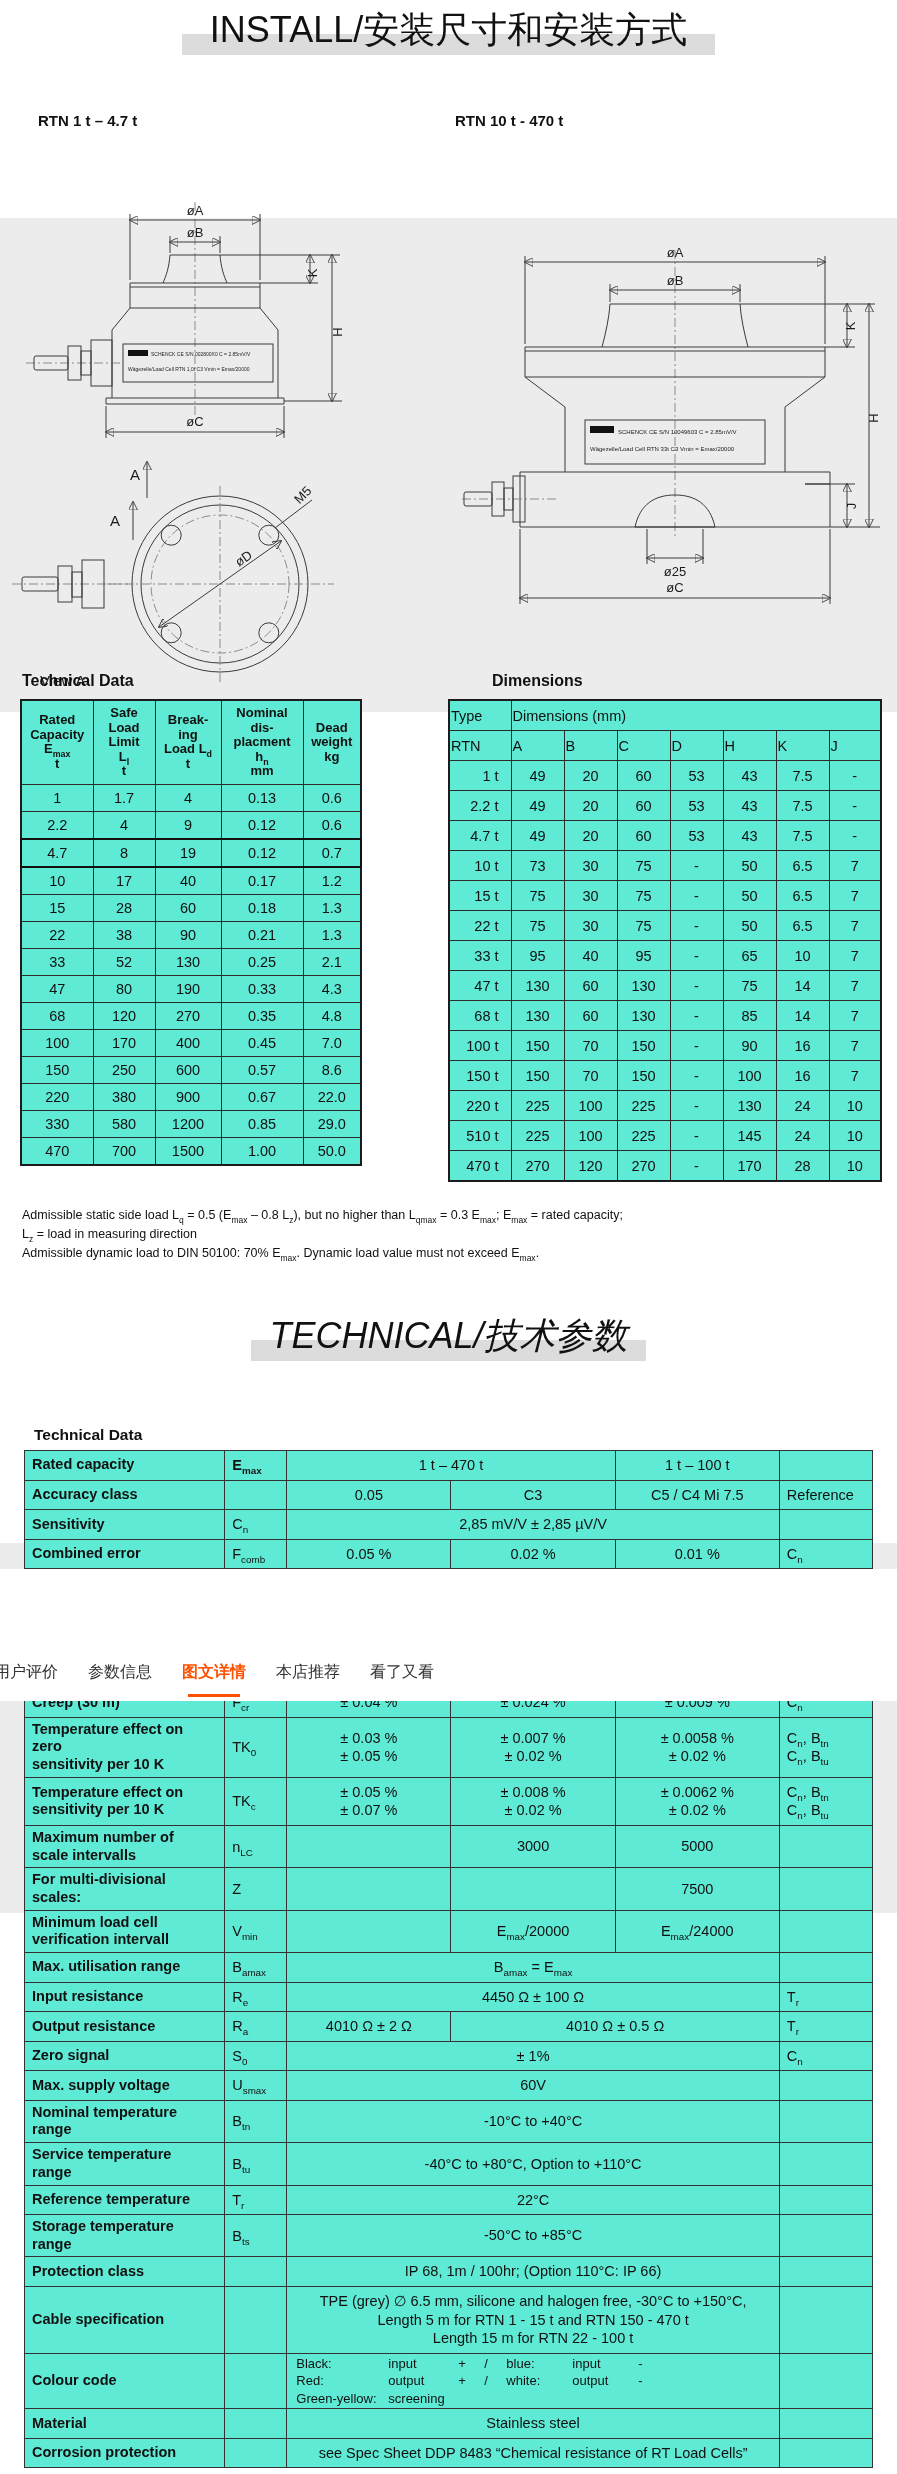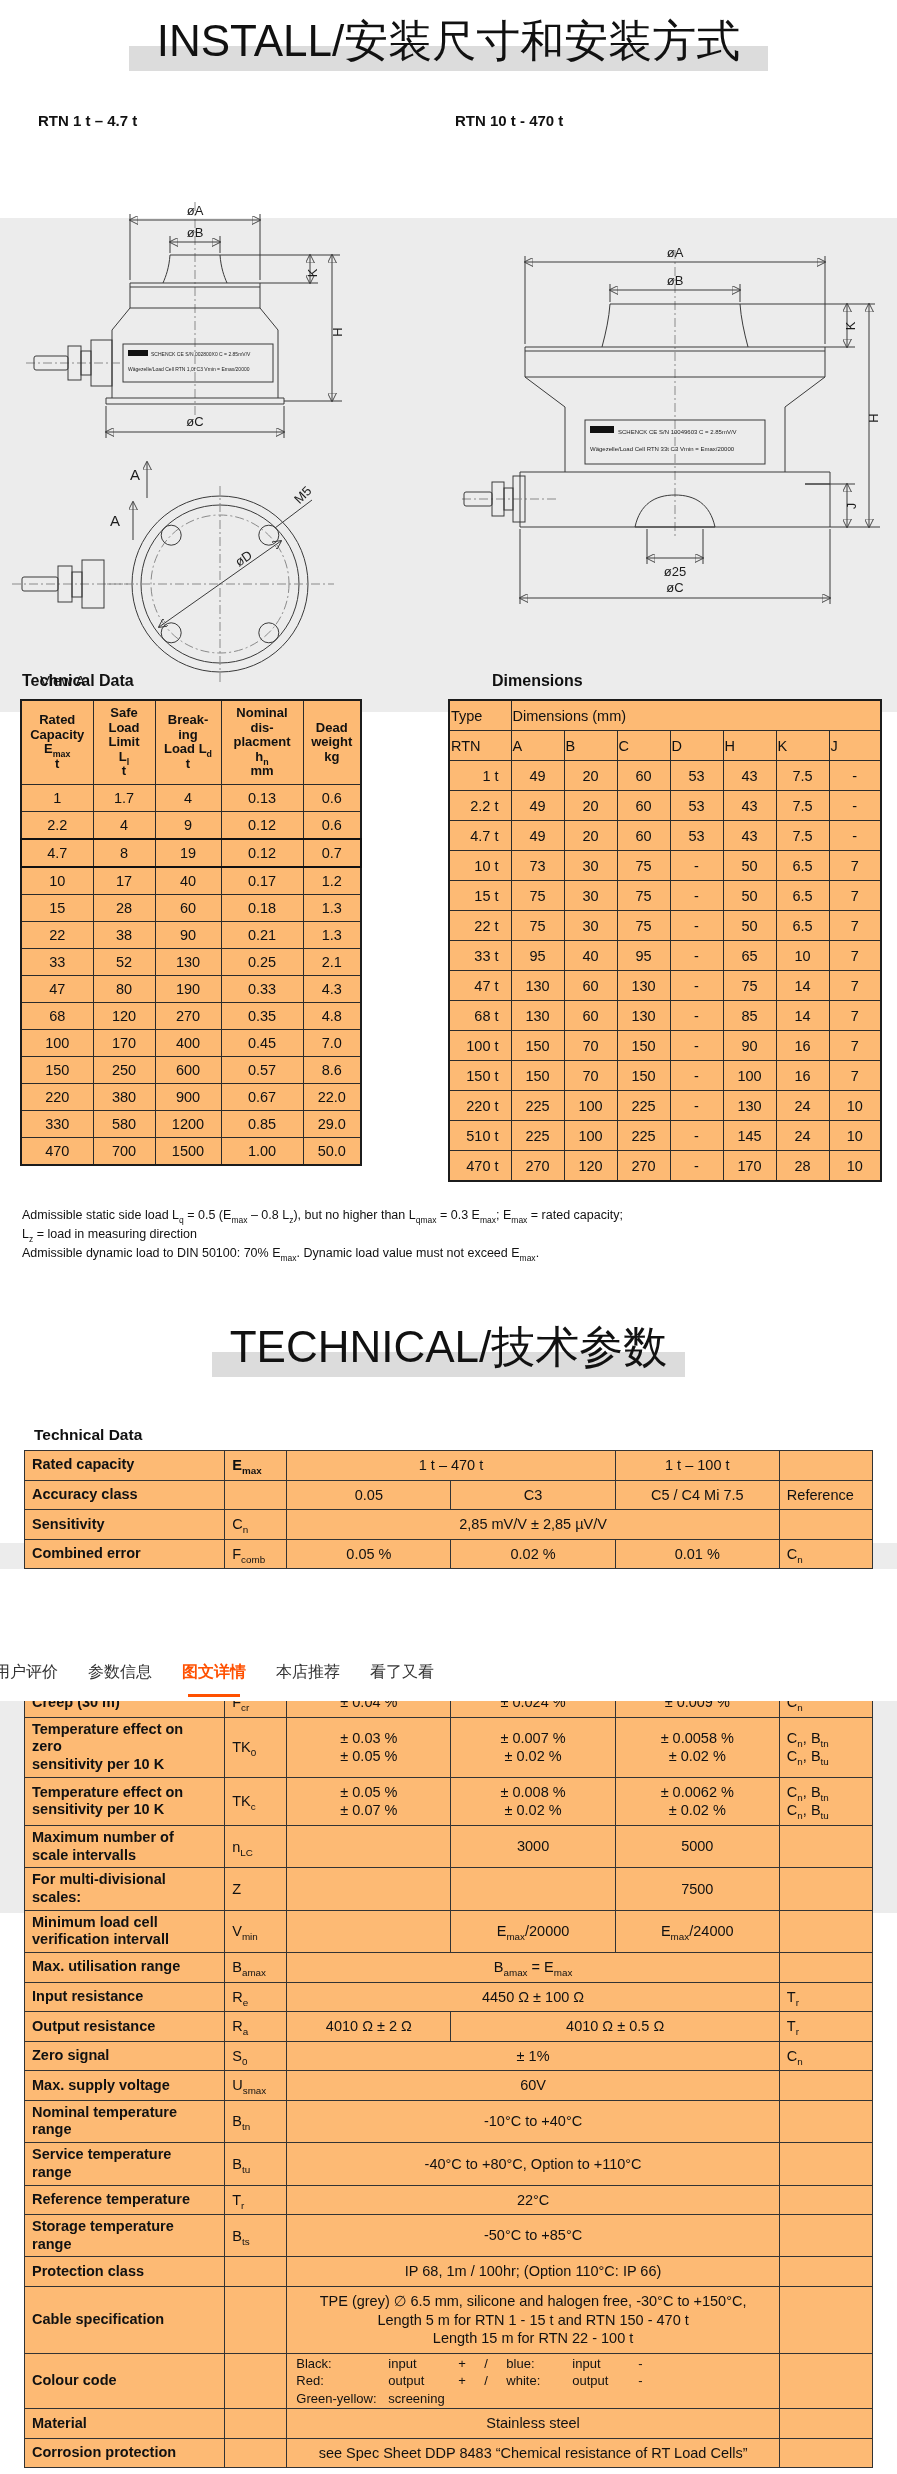--- a/index.html
+++ b/index.html
@@ -3,25 +3,25 @@
 <meta charset="utf-8">
 <style>
   html,body{margin:0;padding:0;background:#fff;}
   .page{position:relative;width:897px;height:2474px;overflow:hidden;background:#fff;
         font-family:"Liberation Sans","DejaVu Sans",sans-serif;color:#111;}
   .band{position:absolute;left:0;right:0;background:#ececec;}
   #band-drawings{top:218px;height:494px;}
   .rel{position:relative;}
   
   .big-title{margin:0;padding:0;text-align:center;font-weight:400;}
-  .big-title .hl{display:inline-block;font-size:44px;letter-spacing:0px;
-     background:linear-gradient(to bottom,transparent 58%,#dcdcdc 58%,#dcdcdc 100%);padding:0 28px;margin-top:6px;}
+  .big-title .hl{display:inline-block;font-size:36px;letter-spacing:0px;
+     background:linear-gradient(to bottom,transparent 58%,#dcdcdc 58%,#dcdcdc 100%);padding:0 28px;}
   #title1{padding-top:6px;height:54px;}
   #title2{margin-top:50px;height:58px;}
-  #title2 .hl{padding:0 18px;}
+  #title2 .hl{padding:0 18px;font-style:italic;}
   
   .drawings{position:relative;height:600px;}
   .cap{position:absolute;font-weight:bold;font-size:15px;color:#111;}
   #cap-left{left:38px;top:52px;}
   #cap-right{left:455px;top:52px;}
   .dw{position:absolute;}
   #svgL{left:20px;top:120px;}
   #svgV{left:12px;top:418px;}
   #svgR{left:450px;top:172px;}
   .dw line,.dw path,.dw rect,.dw circle{stroke:#3a3a3a;fill:none;stroke-width:1;}
@@ -31,21 +31,21 @@
   .dw .big{font-size:15px;}
   .dw .tiny{font-size:5px;fill:#222;}
   .dw .tinyR{font-size:6px;fill:#222;}
   .dw .solid{fill:#111;stroke:none;}
   
   .tables-row{display:flex;align-items:flex-start;margin-top:12px;position:relative;}
   .t1col{margin-left:20px;}
   .t2col{margin-left:86px;}
   .sec-heading{font-size:16px;font-weight:bold;margin:0 0 9px 2px;}
   #dims-heading{margin-left:44px;}
-  table{border-collapse:collapse;table-layout:fixed;background:#fdba74;}
+  table{border-collapse:collapse;table-layout:fixed;background:#5eead4;}
   #table1{width:341px;border:2px solid #1c1c1c;}
   #table1 th,#table1 td{border:1px solid #2b2b2b;text-align:center;}
   #table1 thead th{font-size:13px;font-weight:bold;line-height:1.12;padding:5px 1px;}
   #table1 tbody td{font-size:14.5px;height:26px;padding:0 1px;}
   tr.thick th,tr.thick td{border-bottom-width:2px;border-bottom-color:#1c1c1c;}
   #table1 tr.hlrow td{border-top:2px solid #111;border-bottom:2px solid #111;}
   #table1 tr.hlrow td:first-child{border-left:2px solid #111;}
   #table1 tr.hlrow td:last-child{border-right:2px solid #111;}
   #table2{width:432px;border:2px solid #1c1c1c;}
   #table2 th,#table2 td{border:1px solid #2b2b2b;font-size:14.5px;}

